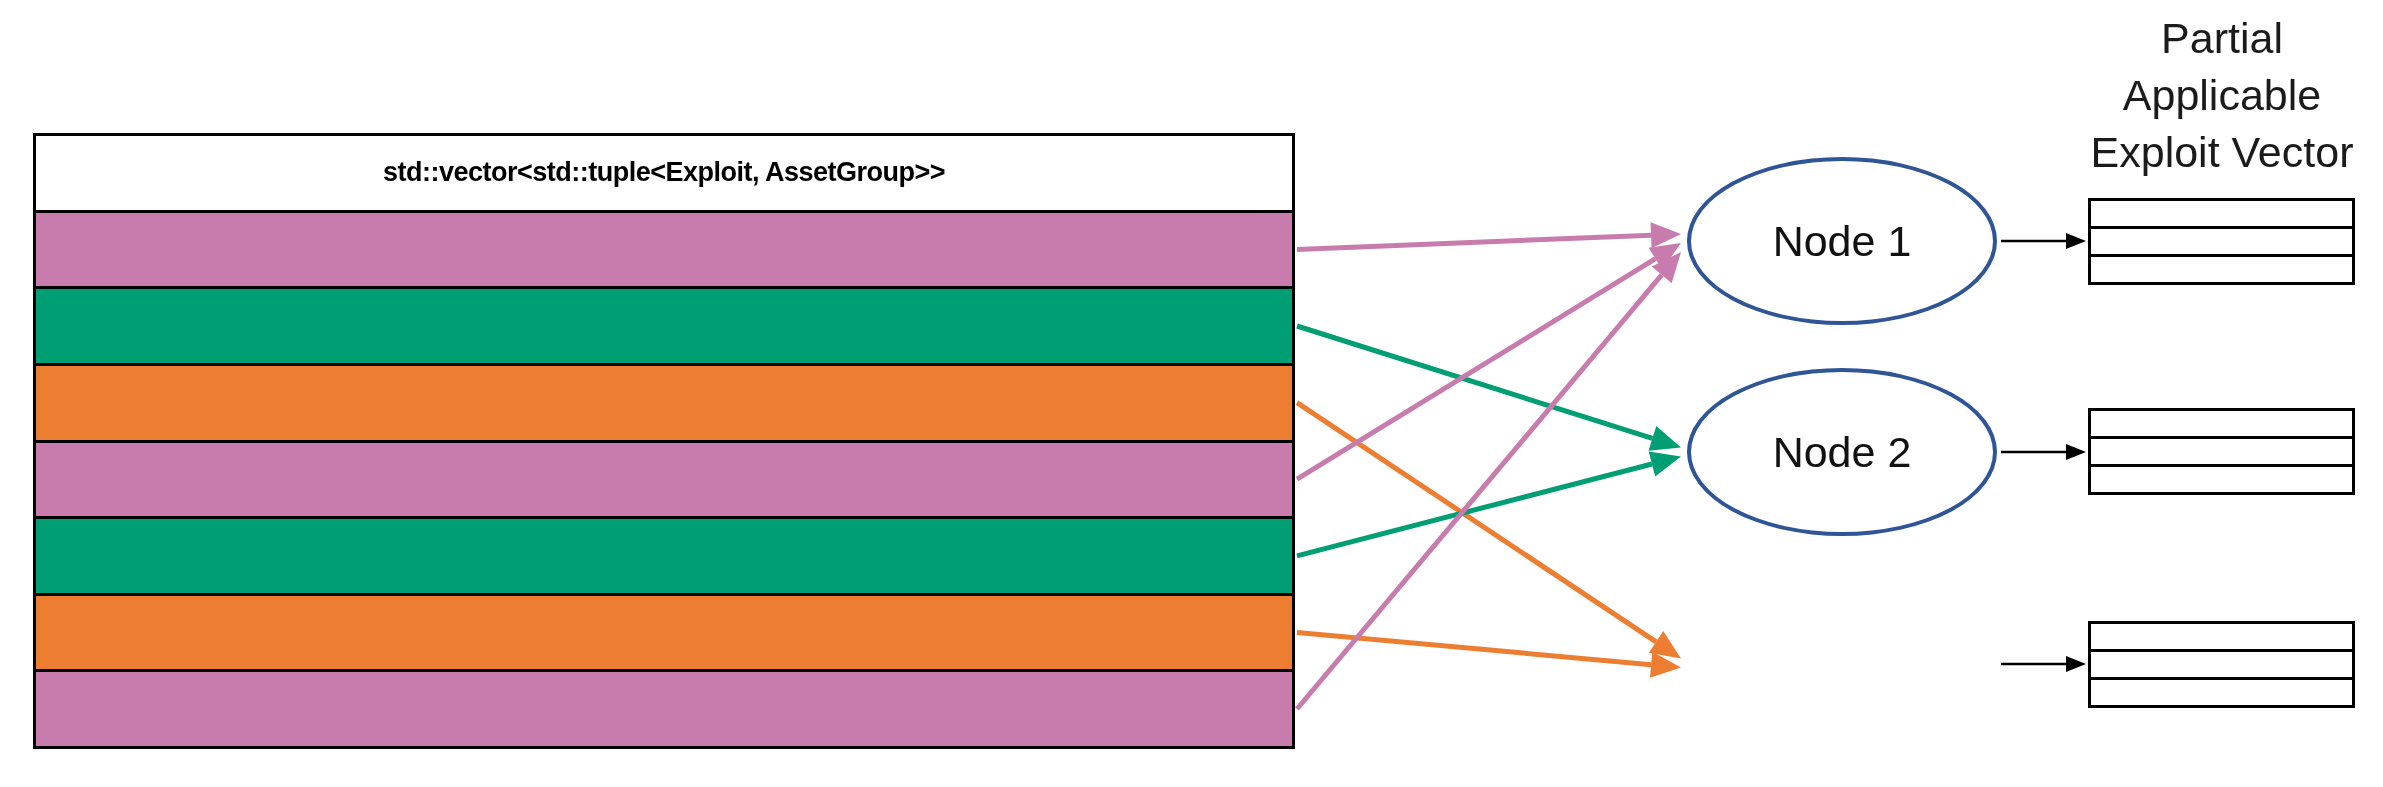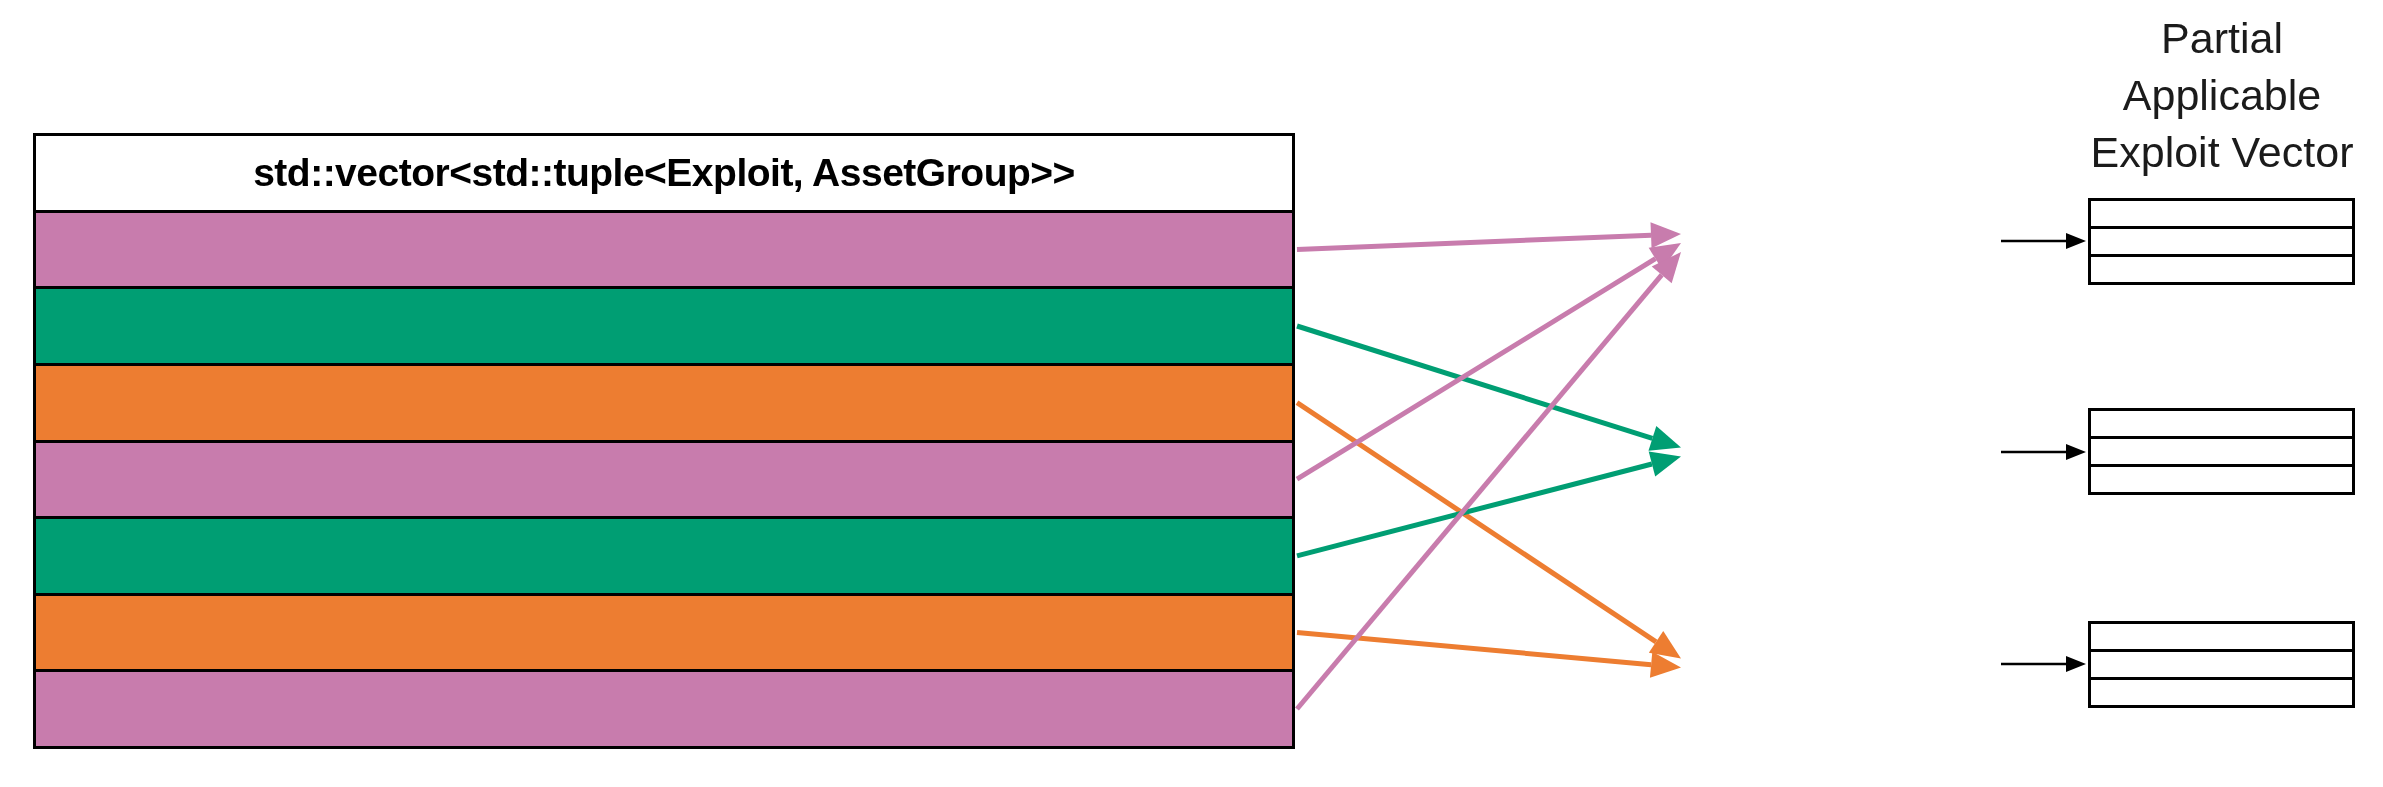--- a/index.html
+++ b/index.html
@@ -8,21 +8,21 @@
     font-family:"Liberation Sans", sans-serif;overflow:hidden;
   }
   
   .vector-table{
     position:absolute;left:33px;top:133px;width:1262px;height:616px;
     box-sizing:border-box;border:3px solid #000;background:#000;
     display:flex;flex-direction:column;gap:3px;
   }
   .vt-header{
     flex:1;background:#ffffff;display:flex;align-items:center;justify-content:center;
-    font-weight:bold;font-size:39px;color:#000;letter-spacing:-0.5px;white-space:nowrap;
+    font-weight:bold;font-size:27px;color:#000;letter-spacing:-0.5px;white-space:nowrap;
   }
   .vt-row{flex:1;}
   
   .edges{position:absolute;left:0;top:0;width:2383px;height:787px;}
   
   .node{
     position:absolute;width:310px;height:168px;box-sizing:border-box;
     border:4px solid #2F5597;border-radius:50%;background:#fff;
     display:flex;align-items:center;justify-content:center;
     font-size:43px;color:#111;white-space:nowrap;
@@ -67,20 +67,26 @@
       <line x1="1297" y1="708.9999999999999" x2="1661.7007016188245" y2="274.96817541718013" stroke="#C87CAD" stroke-width="5"></line>
       <polygon points="1681,252 1671.6535776329358,283.3312047156895 1651.7478256047132,266.60514611867075" fill="#C87CAD"></polygon>
       <line x1="2001" y1="241" x2="2066" y2="241" stroke="#000000" stroke-width="2.5"></line>
       <polygon points="2086,241 2066,249 2066,233" fill="#000000"></polygon>
       <line x1="2001" y1="452" x2="2066" y2="452" stroke="#000000" stroke-width="2.5"></line>
       <polygon points="2086,452 2066,460 2066,444" fill="#000000"></polygon>
       <line x1="2001" y1="664" x2="2066" y2="664" stroke="#000000" stroke-width="2.5"></line>
       <polygon points="2086,664 2066,672 2066,656" fill="#000000"></polygon>
     </svg>
 
+  <div class="node" style="left: 1687px; top: 157px; border-color: rgb(47, 85, 151);">
+    <span><span>Node 1</span><sub></sub></span>
+  </div>
+  <div class="node" style="left: 1687px; top: 368px; border-color: rgb(47, 85, 151);">
+    <span><span>Node 2</span><sub></sub></span>
+  </div>
 
   <div class="pv-table" style="top:198px;">
       <div class="pv-row"></div>
       <div class="pv-row"></div>
       <div class="pv-row"></div>
     </div>
   <div class="pv-table" style="top:408px;">
       <div class="pv-row"></div>
       <div class="pv-row"></div>
       <div class="pv-row"></div>

